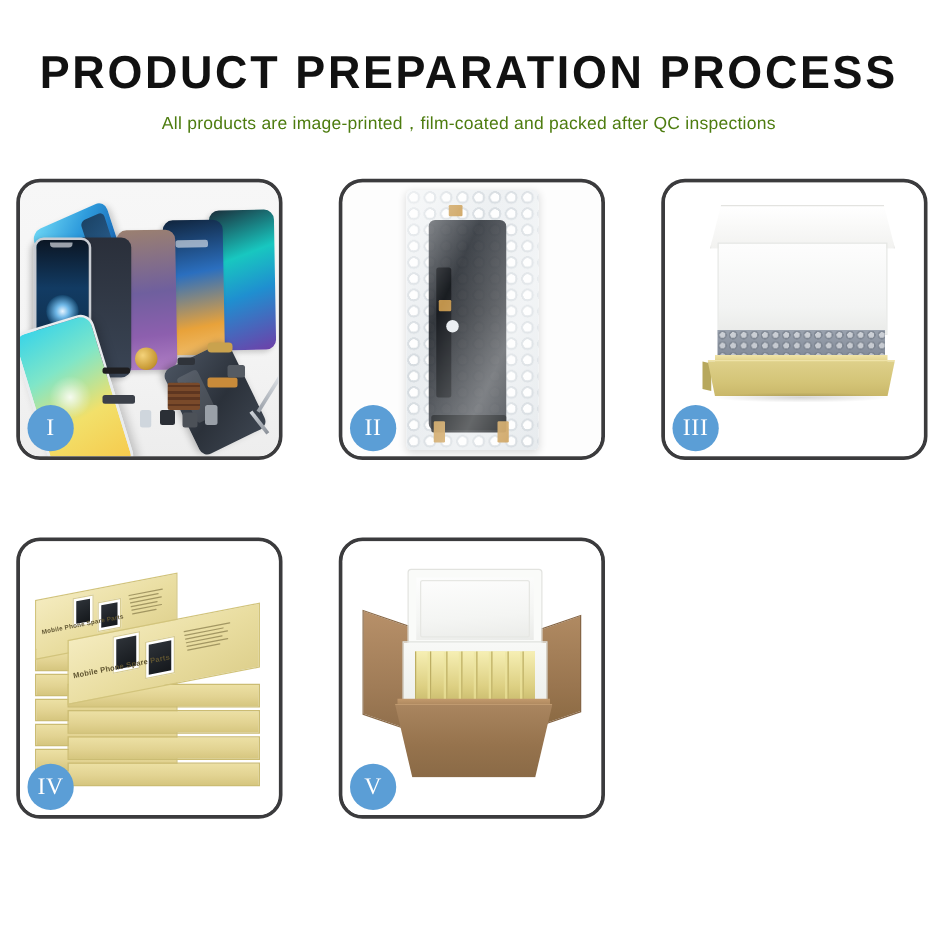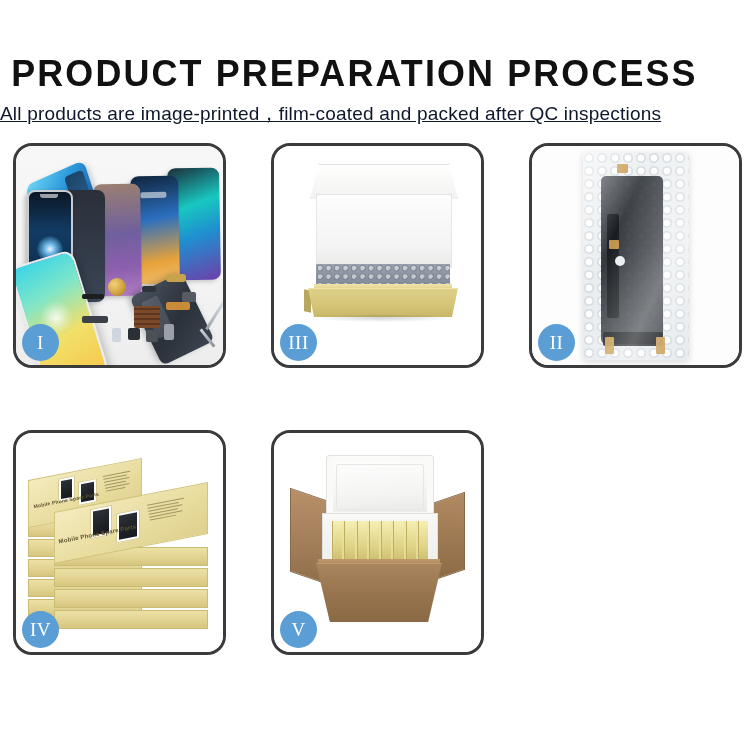--- a/index.html
+++ b/index.html
@@ -6,37 +6,36 @@
   body{
     width:750px;height:750px;
     background:#ffffff;
     font-family:"Liberation Sans","DejaVu Sans",sans-serif;
     overflow:hidden;
     position:relative;
   }
   .page{width:750px;height:750px;position:relative;}
 
   
-  .header{padding-top:54px;text-align:left;}
+  .header{padding-top:38px;text-align:center;}
   .title{
     font-size:37px;
     font-weight:700;
     letter-spacing:2.2px;
     color:#111111;
     line-height:40px;
     font-family:"Liberation Sans","DejaVu Sans",sans-serif;
     transform:scaleX(0.97);
   }
   .subtitle{
-    font-size:19px;
-    color:#0f172a;
+    font-size:14px;
+    color:#4d7c0f;
     letter-spacing:0.2px;
     margin-top:11px;
     line-height:18px;
-    text-decoration:underline;
   }
 
   
   .grid{
     position:absolute;
     left:13px;top:143px;
     width:724px;height:545px;
     display:grid;
     grid-template-columns:213px 213px 213px;
     grid-template-rows:225px 225px;
@@ -412,48 +411,48 @@
         <div class="chip c10"></div>
         <div class="chip c11"></div>
         <div class="chip c12"></div>
         <div class="tool"></div>
         <div class="tool2"></div>
       </div>
       <div class="badge">I</div>
     </div>
 
     <div class="panel">
-      <div class="stage p3">
-        <div class="box3-lid"></div>
-        <div class="box3-foam"></div>
-        <div class="box3-bubble"></div>
-        <div class="box3-rim"></div>
-        <div class="box3-tabL"></div>
-        <div class="box3-tabR"></div>
-        <div class="box3-front"></div>
-        <div class="box3-shadow"></div>
-      </div>
-      <div class="badge">III</div>
-    </div>
-
-    <div class="panel">
       <div class="stage p2">
         <div class="bubble-bag">
           <div class="screen-in"></div>
           <div class="flex-strip"></div>
           <div class="flex-conn"></div>
           <div class="lens"></div>
           <div class="tape t1"></div>
           <div class="tape t2"></div>
           <div class="tape t3"></div>
           <div class="tape t4"></div>
           <div class="bag-sheen"></div>
         </div>
       </div>
       <div class="badge">II</div>
+    </div>
+
+    <div class="panel">
+      <div class="stage p3">
+        <div class="box3-lid"></div>
+        <div class="box3-foam"></div>
+        <div class="box3-bubble"></div>
+        <div class="box3-rim"></div>
+        <div class="box3-tabL"></div>
+        <div class="box3-tabR"></div>
+        <div class="box3-front"></div>
+        <div class="box3-shadow"></div>
+      </div>
+      <div class="badge">III</div>
     </div>
 
     <div class="panel">
       <div class="stage p4">
         <div class="stackwrap">
 
           <div class="sbox" style="left:4px;top:72px;width:112px;height:16px;"></div>
           <div class="sbox" style="left:4px;top:92px;width:112px;height:16px;"></div>
           <div class="sbox" style="left:4px;top:112px;width:112px;height:16px;"></div>
           <div class="sbox" style="left:4px;top:132px;width:112px;height:16px;"></div>

